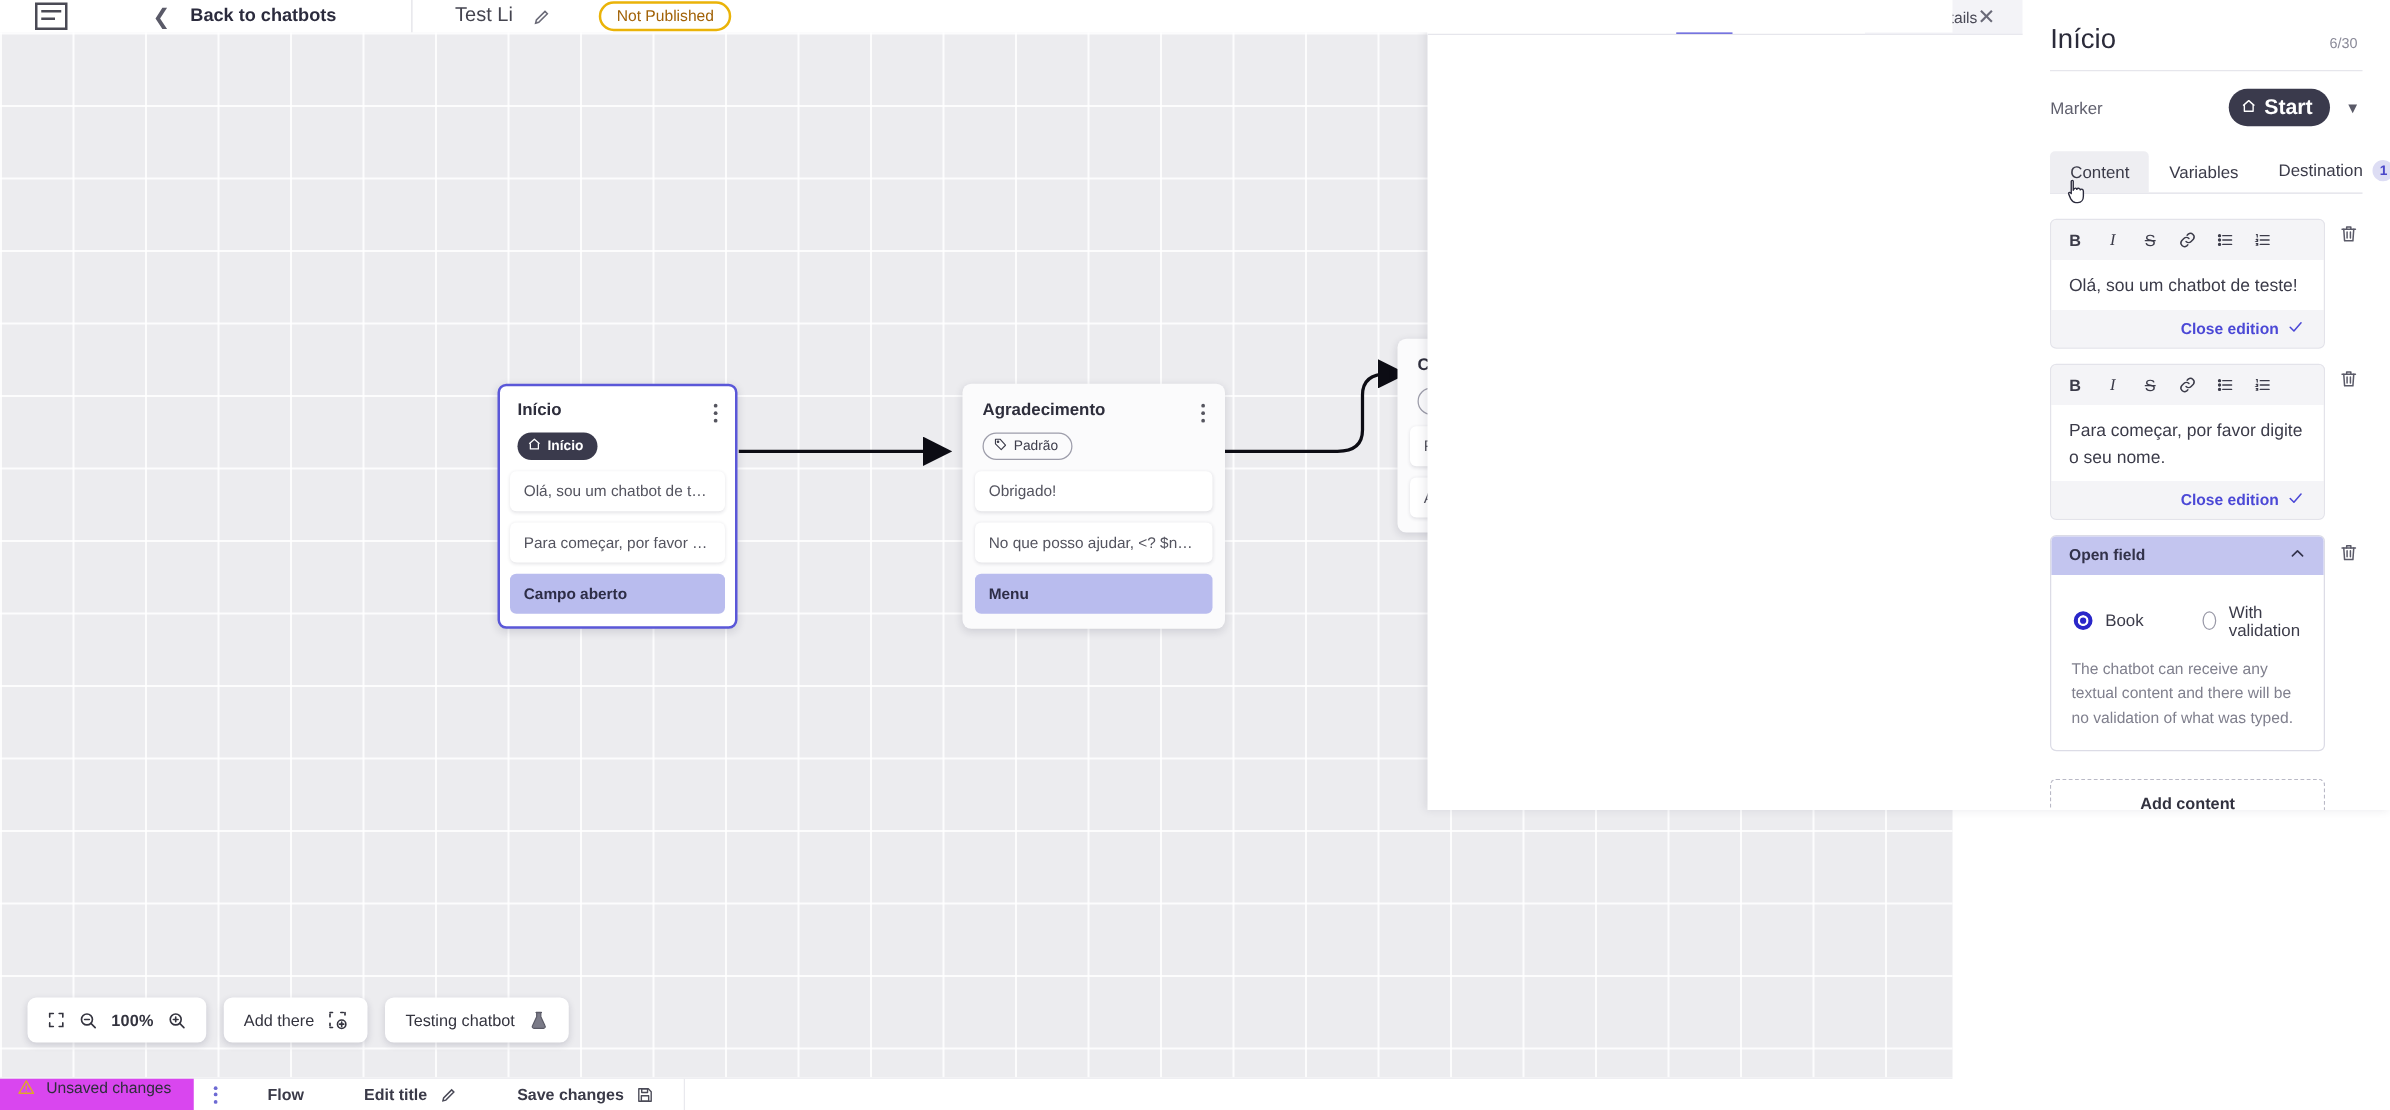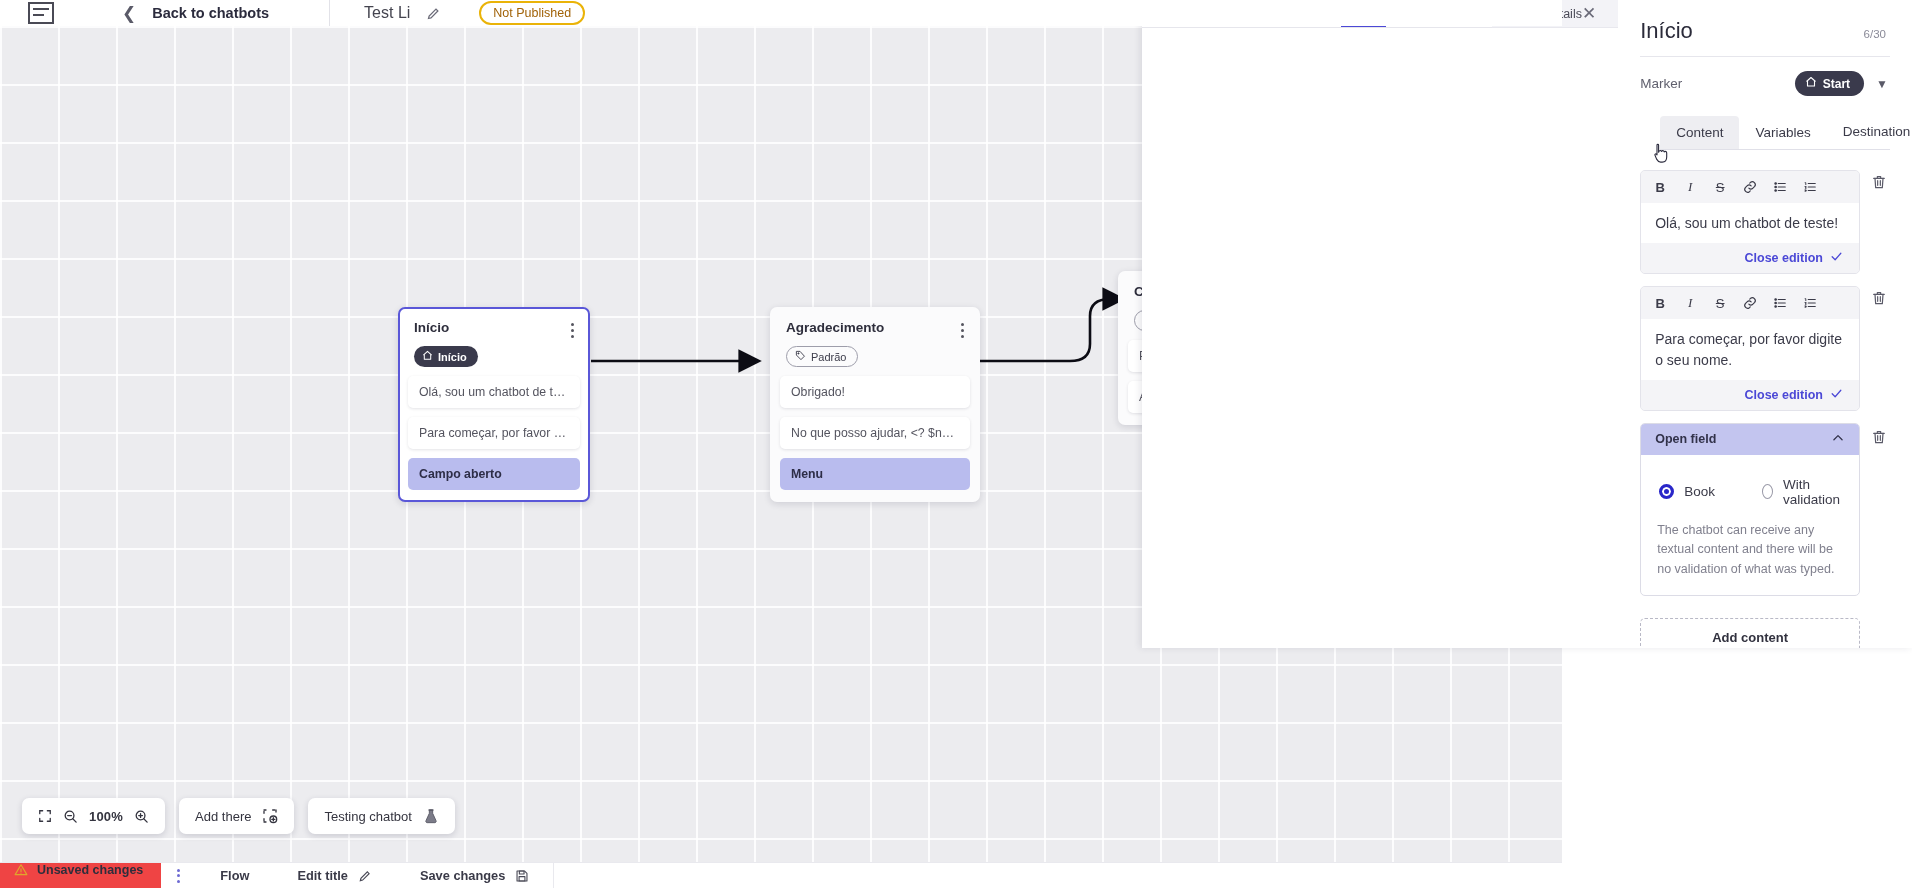--- a/index.html
+++ b/index.html
@@ -103,22 +103,22 @@
   }
   .zoom-level { font-weight:bold; font-size:13px; letter-spacing:.2px;}
   .ico { display:inline-flex; align-items:center; justify-content:center; }
 
   
   .statusbar {
     position:absolute; bottom:0; left:0; width:1562px; height:26px;
     background:#fff; display:flex; align-items:center; border-top:1px solid #e9e9ee; z-index:30;
   }
   .unsaved {
-    height:26px; background:#ef4444; display:flex; align-items:center; gap:9px;
-    padding:0 18px 11px 14px; font-size:12.5px; font-weight:bold; color:#2e2e3c; white-space:nowrap;
+    height:26px; background:#d946ef; display:flex; align-items:center; gap:9px;
+    padding:0 18px 11px 14px; font-size:12.5px; font-weight:normal; color:#2e2e3c; white-space:nowrap;
   }
   .sb-kebab { display:flex; flex-direction:column; gap:2.5px; padding:0 16px; cursor:pointer;}
   .sb-kebab i{ width:3px;height:3px;border-radius:50%;background:#6d6ad3;display:block;}
   .sb-item { font-size:12.8px; font-weight:bold; color:#3a3a48; display:flex; align-items:center; gap:10px; padding:0 24px; white-space:nowrap; cursor:pointer;}
   .sb-sep { width:1px; height:26px; background:#e9e9ee; }
 
   
   .panel {
     position:absolute; top:0; right:0; width:770px; height:648px; background:#fff;
     box-shadow:-2px 0 7px rgba(40,40,70,.10); z-index:25; display:flex; flex-direction:row;
@@ -137,26 +137,26 @@
   .close-x { font-size:17px; color:#6a6a78; line-height:1; cursor:pointer; font-weight:300;}
   .panel-body { padding: 18px 22px 0 22px; flex:1; overflow:hidden;}
   .title-row { display:flex; align-items:baseline; justify-content:space-between; padding:0 4px 0 0;}
   .block-title { font-size:22px; color:#2b2b3a; }
   .char-count { font-size:11.5px; color:#8a8a98;}
   .hr { height:1px; background:#e6e6ec; margin:12px 0 0 0;}
   .marker-row { display:flex; align-items:center; justify-content:space-between; padding:14px 2px 0 0;}
   .marker-label{ font-size:13.5px; color:#60606e;}
   .marker-right{ display:flex; align-items:center; gap:12px;}
   .start-pill {
-    display:inline-flex; align-items:flex-end; gap:6px; background:#3a3a4c; color:#fff;
-    border-radius:20px; padding:5px 14px 5px 10px; font-size:12px; font-weight:bold;
+    display:inline-flex; align-items:flex-start; gap:6px; background:#3a3a4c; color:#fff;
+    border-radius:20px; padding:5px 14px 5px 10px; font-size:17px; font-weight:bold;
   }
   .chev-dn{ color:#5a5a68; font-size:12px;}
 
-  .tabs2 { display:flex; align-items:flex-end; margin-top:18px; border-bottom:1px solid #e0e0e8; position:relative;margin-left:20px;}
+  .tabs2 { display:flex; align-items:flex-end; margin-top:18px; border-bottom:1px solid #e0e0e8; position:relative;}
   .tab2 { font-size:13.5px; color:#3b3b49; padding:9px 16px; cursor:pointer; white-space:nowrap; display:flex; align-items:center; gap:8px;}
   .tab2.active { background:#eeeef2; border-radius:4px 4px 0 0; }
   .mini-badge{ background:#ddddf4; color:#4b48c9; border-radius:50%; width:17px; height:17px; display:inline-flex; align-items:center; justify-content:center; font-size:11px; font-weight:bold;}
   .tabs2-kebab{ margin-left:auto; display:flex; flex-direction:column; gap:3px; padding:0 8px 10px 0; cursor:pointer;}
   .tabs2-kebab i{ width:3.2px;height:3.2px;border-radius:50%;background:#6d6ad3;display:block;}
 
   .content-area{ padding-top:20px; }
 
   .editor-wrap{ display:flex; align-items:flex-start; gap:8px; margin-bottom:12px;}
   .editor{

